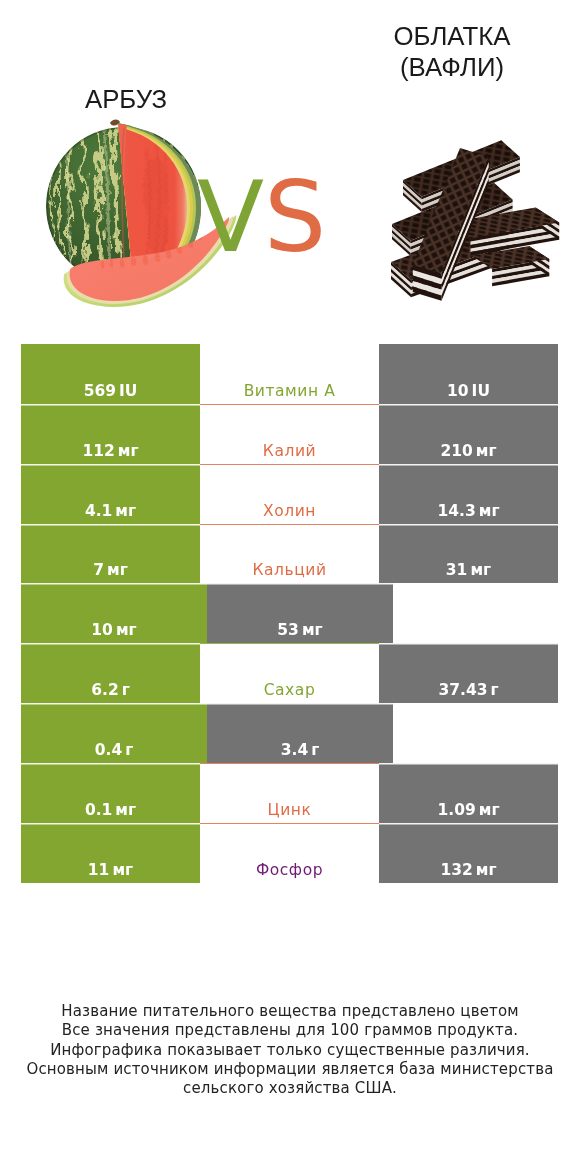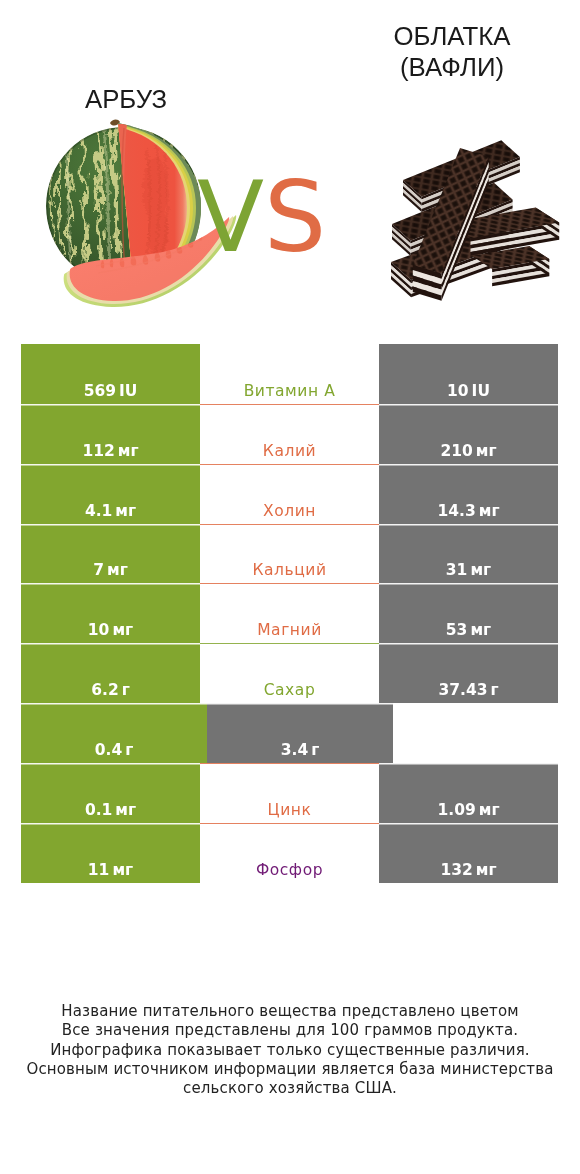--- a/index.html
+++ b/index.html
@@ -339,24 +339,20 @@
           <span class="nut" style="color:#E06C45">Кальций</span>
         </div>
         <div class="cell cR">
           <span class="val">31<span class="u">мг</span></span>
         </div>
       </div>
       <div class="row">
         <div class="cell cL">
           <span class="val">10<span class="u">мг</span></span>
         </div>
-        <div class="cell cM">
-          <div class="sep" style="background:#E06C45;opacity:.85"></div>
-          <span class="nut" style="color:#E06C45">Магний</span>
-        </div>
         <div class="cell cR">
           <span class="val">53<span class="u">мг</span></span>
         </div>
       </div>
       <div class="row">
         <div class="cell cL">
           <span class="val">6.2<span class="u">г</span></span>
         </div>
         <div class="cell cM">
           <div class="sep" style="background:#82A62F;opacity:.85"></div>

